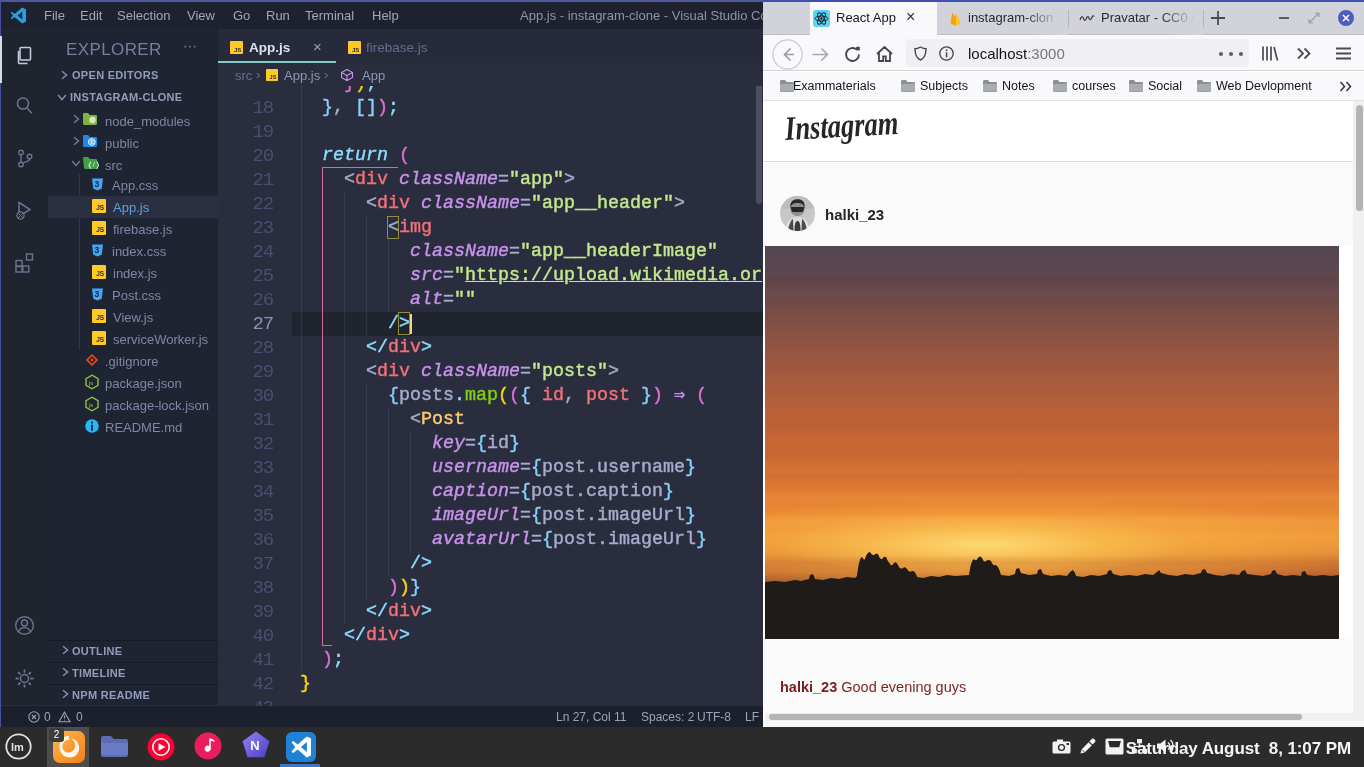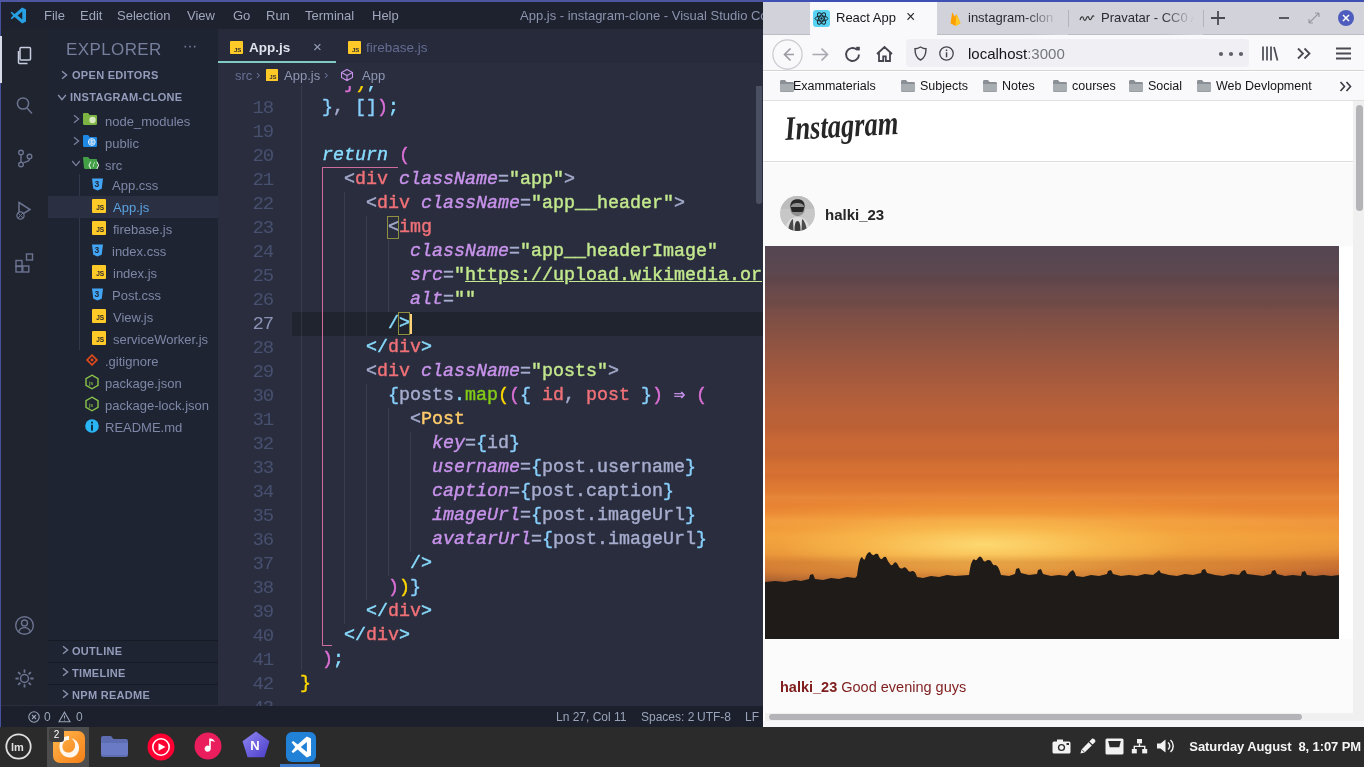--- a/index.html
+++ b/index.html
@@ -574,14 +574,14 @@
 <svg class="a" style="left:1131px;top:11px" width="17" height="17" viewBox="0 0 17 17">
       <rect x="6" y="1" width="5" height="4.4" fill="#f2f2f2"></rect>
       <rect x="0.8" y="11" width="5" height="4.4" fill="#f2f2f2"></rect>
       <rect x="11.2" y="11" width="5" height="4.4" fill="#f2f2f2"></rect>
       <path d="M8.5 5.4 v3 M3.3 11 v-2.6 h10.4 V11" stroke="#f2f2f2" stroke-width="1.4" fill="none"></path>
     </svg>
 <svg class="a" style="left:1156px;top:10px" width="20" height="18" viewBox="0 0 20 18">
       <path d="M1 6.5 h3.5 L9.5 2.5 v13 L4.5 11.5 H1 Z" fill="#f2f2f2"></path>
       <path d="M12 5.5 a4.4 4.4 0 0 1 0 7 M14.5 3 a8 8 0 0 1 0 12" stroke="#f2f2f2" stroke-width="1.5" fill="none"></path>
     </svg>
-<span class="a" style="right:3px;top:12px;font-size:13px;font-weight:bold;color:#f5f5f5;letter-spacing:-.1px">Saturday August&nbsp; 8, 1:07 PM</span>
+<span class="a" style="right:13px;top:12px;font-size:17px;font-weight:bold;color:#f5f5f5;letter-spacing:-.1px">Saturday August&nbsp; 8, 1:07 PM</span>
 </div>
 
 </body></html>

